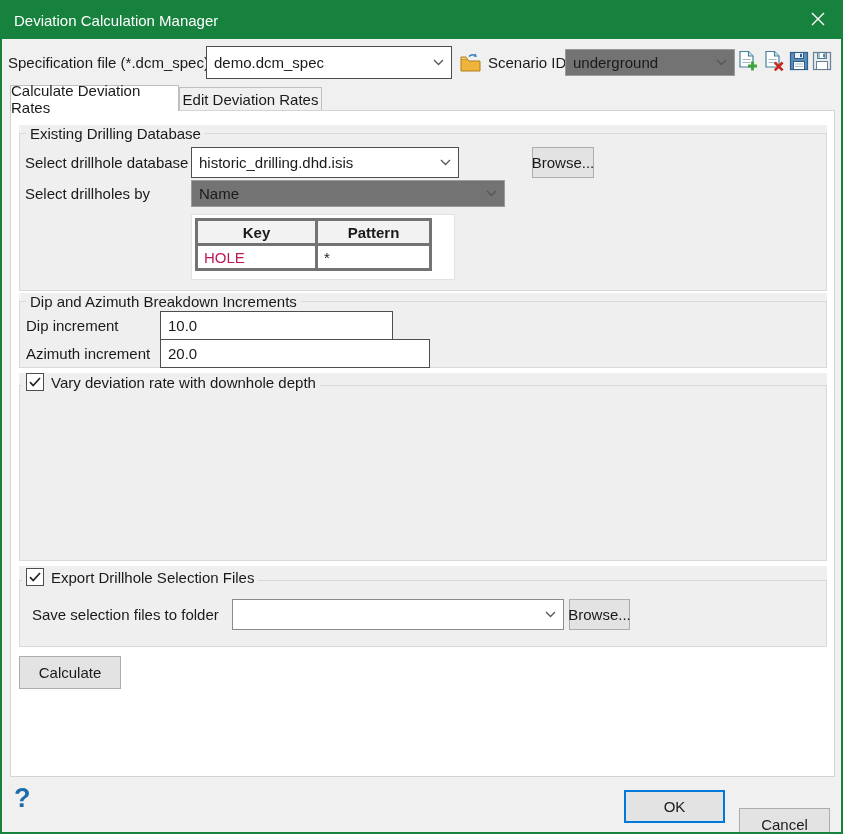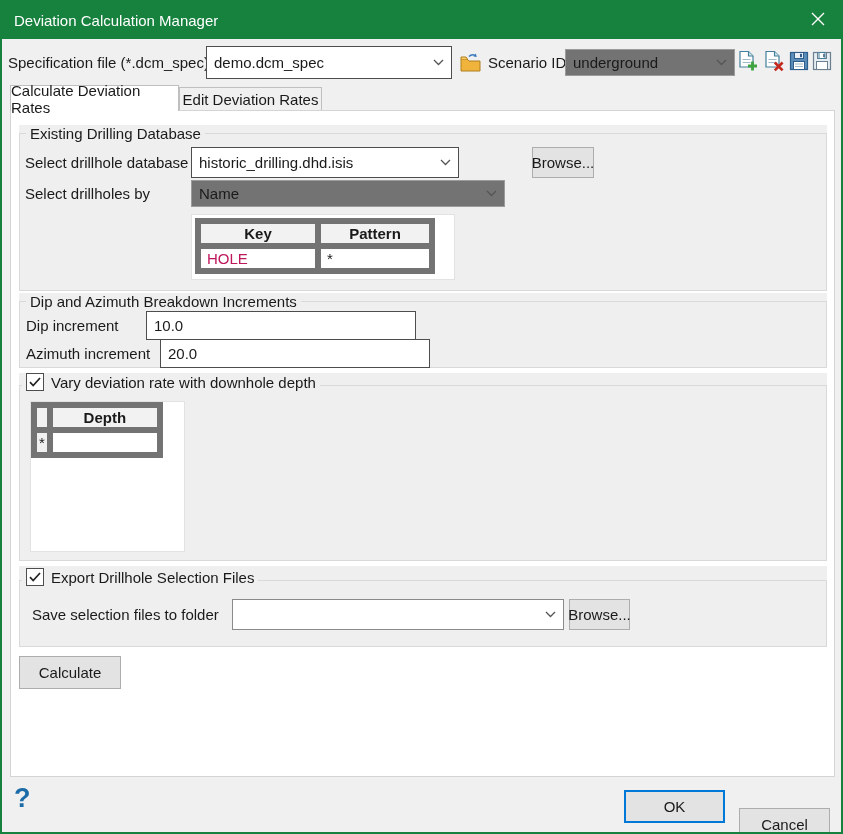--- a/index.html
+++ b/index.html
@@ -30,21 +30,21 @@
   .pane{background:#ffffff;border:1px solid #D4D4D4;z-index:2;}
   
   .group{background:#EFEFEF;padding-left:36px;}
   .group .frame{position:absolute;left:0;right:0;bottom:0;border:1px solid #D9D9D9;}
   .group .gtitle{position:absolute;top:0;left:7px;padding:0 4px;background:#EFEFEF;z-index:2;white-space:nowrap;}
   .group .gcheck{position:absolute;top:0;left:3px;padding:0 4px;background:#EFEFEF;z-index:2;display:flex;align-items:center;gap:7px;white-space:nowrap;}
   .checkbox{width:16px;height:16px;background:#fff;border:1px solid #4D4D4D;display:flex;align-items:center;justify-content:center;cursor:pointer;}
   
   .grid-wrap{background:#fff;border:1px solid #E2E2E2;}
   .grid{position:absolute;border-collapse:collapse;}
-  .grid td,.grid th{border:6px solid #737373;padding:0 6px;font-size:15px;height:25px;box-sizing:border-box;background:#fff;text-align:left;}
+  .grid td,.grid th{border:3px solid #737373;padding:0 6px;font-size:15px;height:25px;box-sizing:border-box;background:#fff;text-align:left;}
   .grid th{background:#F2F2F2;font-weight:bold;text-align:center;}
   .grid td.rowhead{background:#F0F0F0;text-align:center;padding:0 2px;}
   .grid td.ghost{color:#be185d;}
   
   .footer{left:0;right:0;bottom:0;top:775px;background:#F0F0F0;}
   .help{color:#1B6CA8;font-size:27px;font-weight:bold;cursor:pointer;}
   .icon-btn{display:flex;align-items:center;justify-content:center;cursor:pointer;}
 </style>
 </head>
 <body>
@@ -168,49 +168,35 @@
         </tr>
       </tbody>
         </table>
     </div>
   </div>
 
   <div class="abs group" style="left:17px;top:291px;width:808px;height:75px;z-index:4;">
     <div class="frame" style="top:8px;"></div>
     <div class="gtitle">Dip and Azimuth Breakdown Increments</div>
     <div class="abs lbl" style="left:7px;top:18px;height:29px;">Dip increment</div>
-    <input class="abs txt" style="left: 127px; top: 18px; width: 270px; height: 29px;" value="10.0">
+    <input class="abs txt" style="left: 141px; top: 18px; width: 233px; height: 29px;" value="10.0">
     <div class="abs lbl" style="left:7px;top:46px;height:29px;">Azimuth increment</div>
     <input class="abs txt" style="left: 141px; top: 46px; width: 270px; height: 29px;" value="20.0">
   </div>
 
   <div class="abs group" style="left:17px;top:371px;width:808px;height:188px;z-index:4;">
     <div class="frame" style="top:12px;"></div>
     <div class="gcheck">
       <span class="checkbox">
         <svg width="12" height="11" viewBox="0 0 12 11">
             <path d="M1 5.2 L4.2 8.6 L11 1" fill="none" stroke="#222" stroke-width="1.7"></path>
           </svg>
       </span>
       <span>Vary deviation rate with downhole depth</span>
     </div>
-    <div class="abs grid-wrap" style="left:11px;top:28px;width:155px;height:151px;">
-      <table class="grid" style="left:0;top:0;">
-        <tbody>
-            <tr>
-          <th style="width:13px;padding:0;"></th>
-          <th style="width:110px;">Depth</th>
-        </tr>
-        <tr>
-          <td class="rowhead">*</td>
-          <td></td>
-        </tr>
-      </tbody>
-        </table>
-    </div>
   </div>
 
   <div class="abs group" style="left:17px;top:564px;width:808px;height:81px;z-index:4;">
     <div class="frame" style="top:14px;"></div>
     <div class="gcheck" style="top:2px;">
       <span class="checkbox">
         <svg width="12" height="11" viewBox="0 0 12 11">
             <path d="M1 5.2 L4.2 8.6 L11 1" fill="none" stroke="#222" stroke-width="1.7"></path>
           </svg>
       </span>

